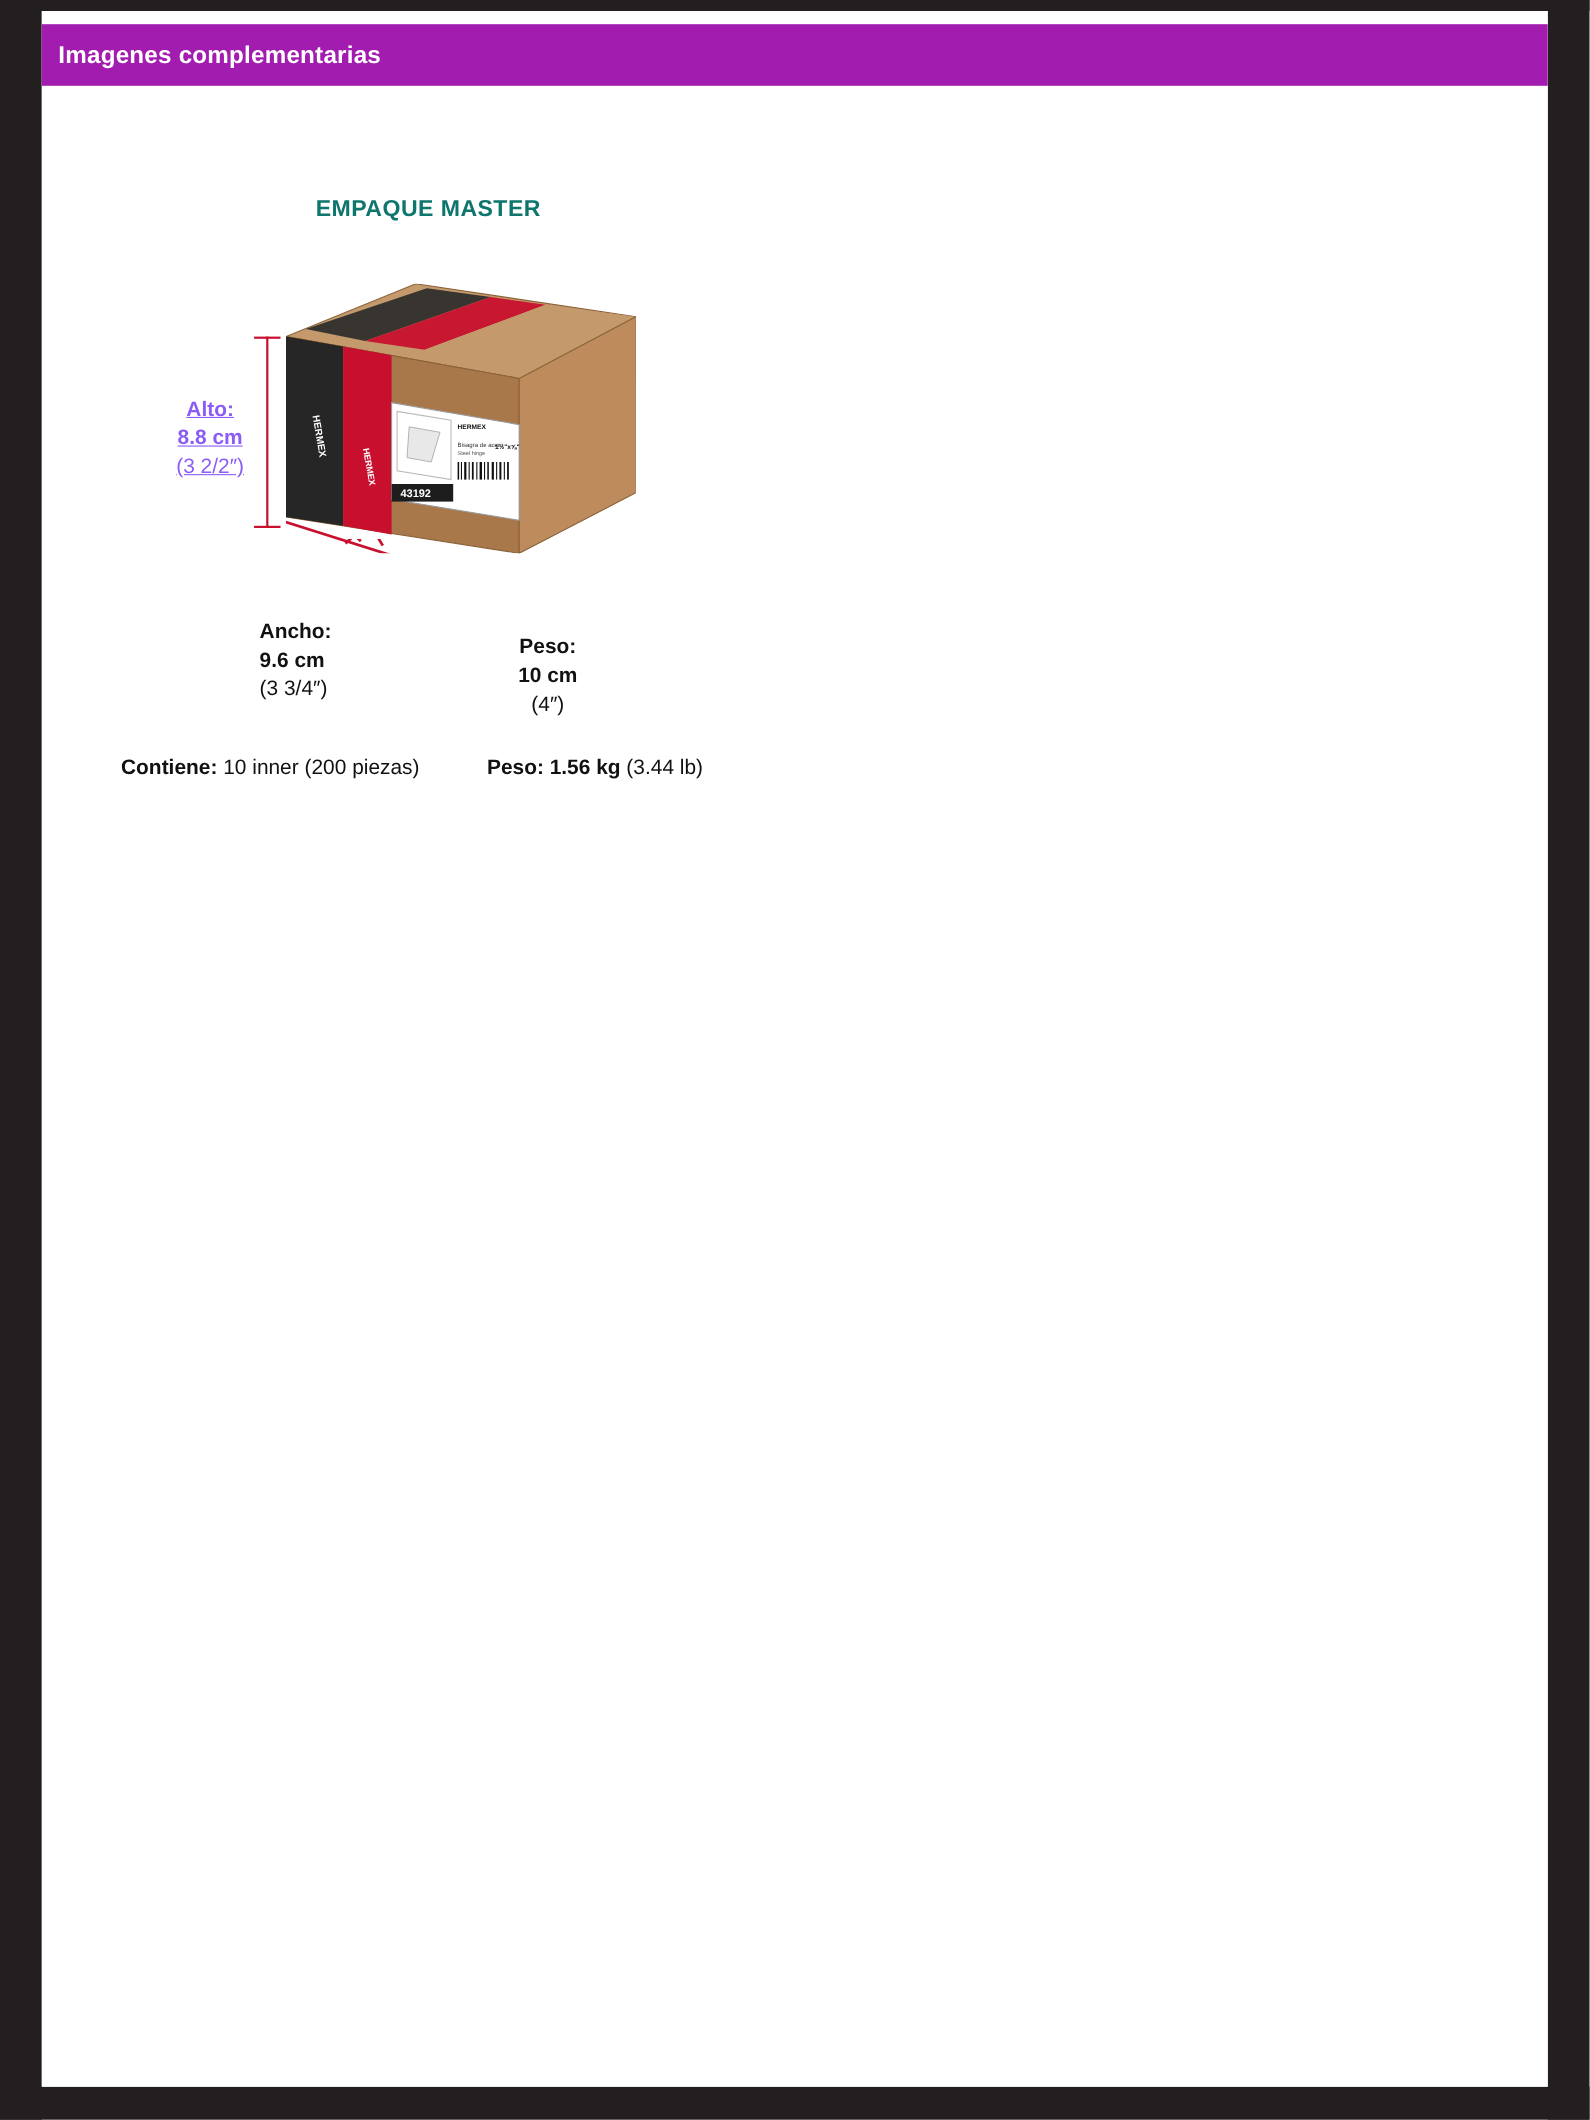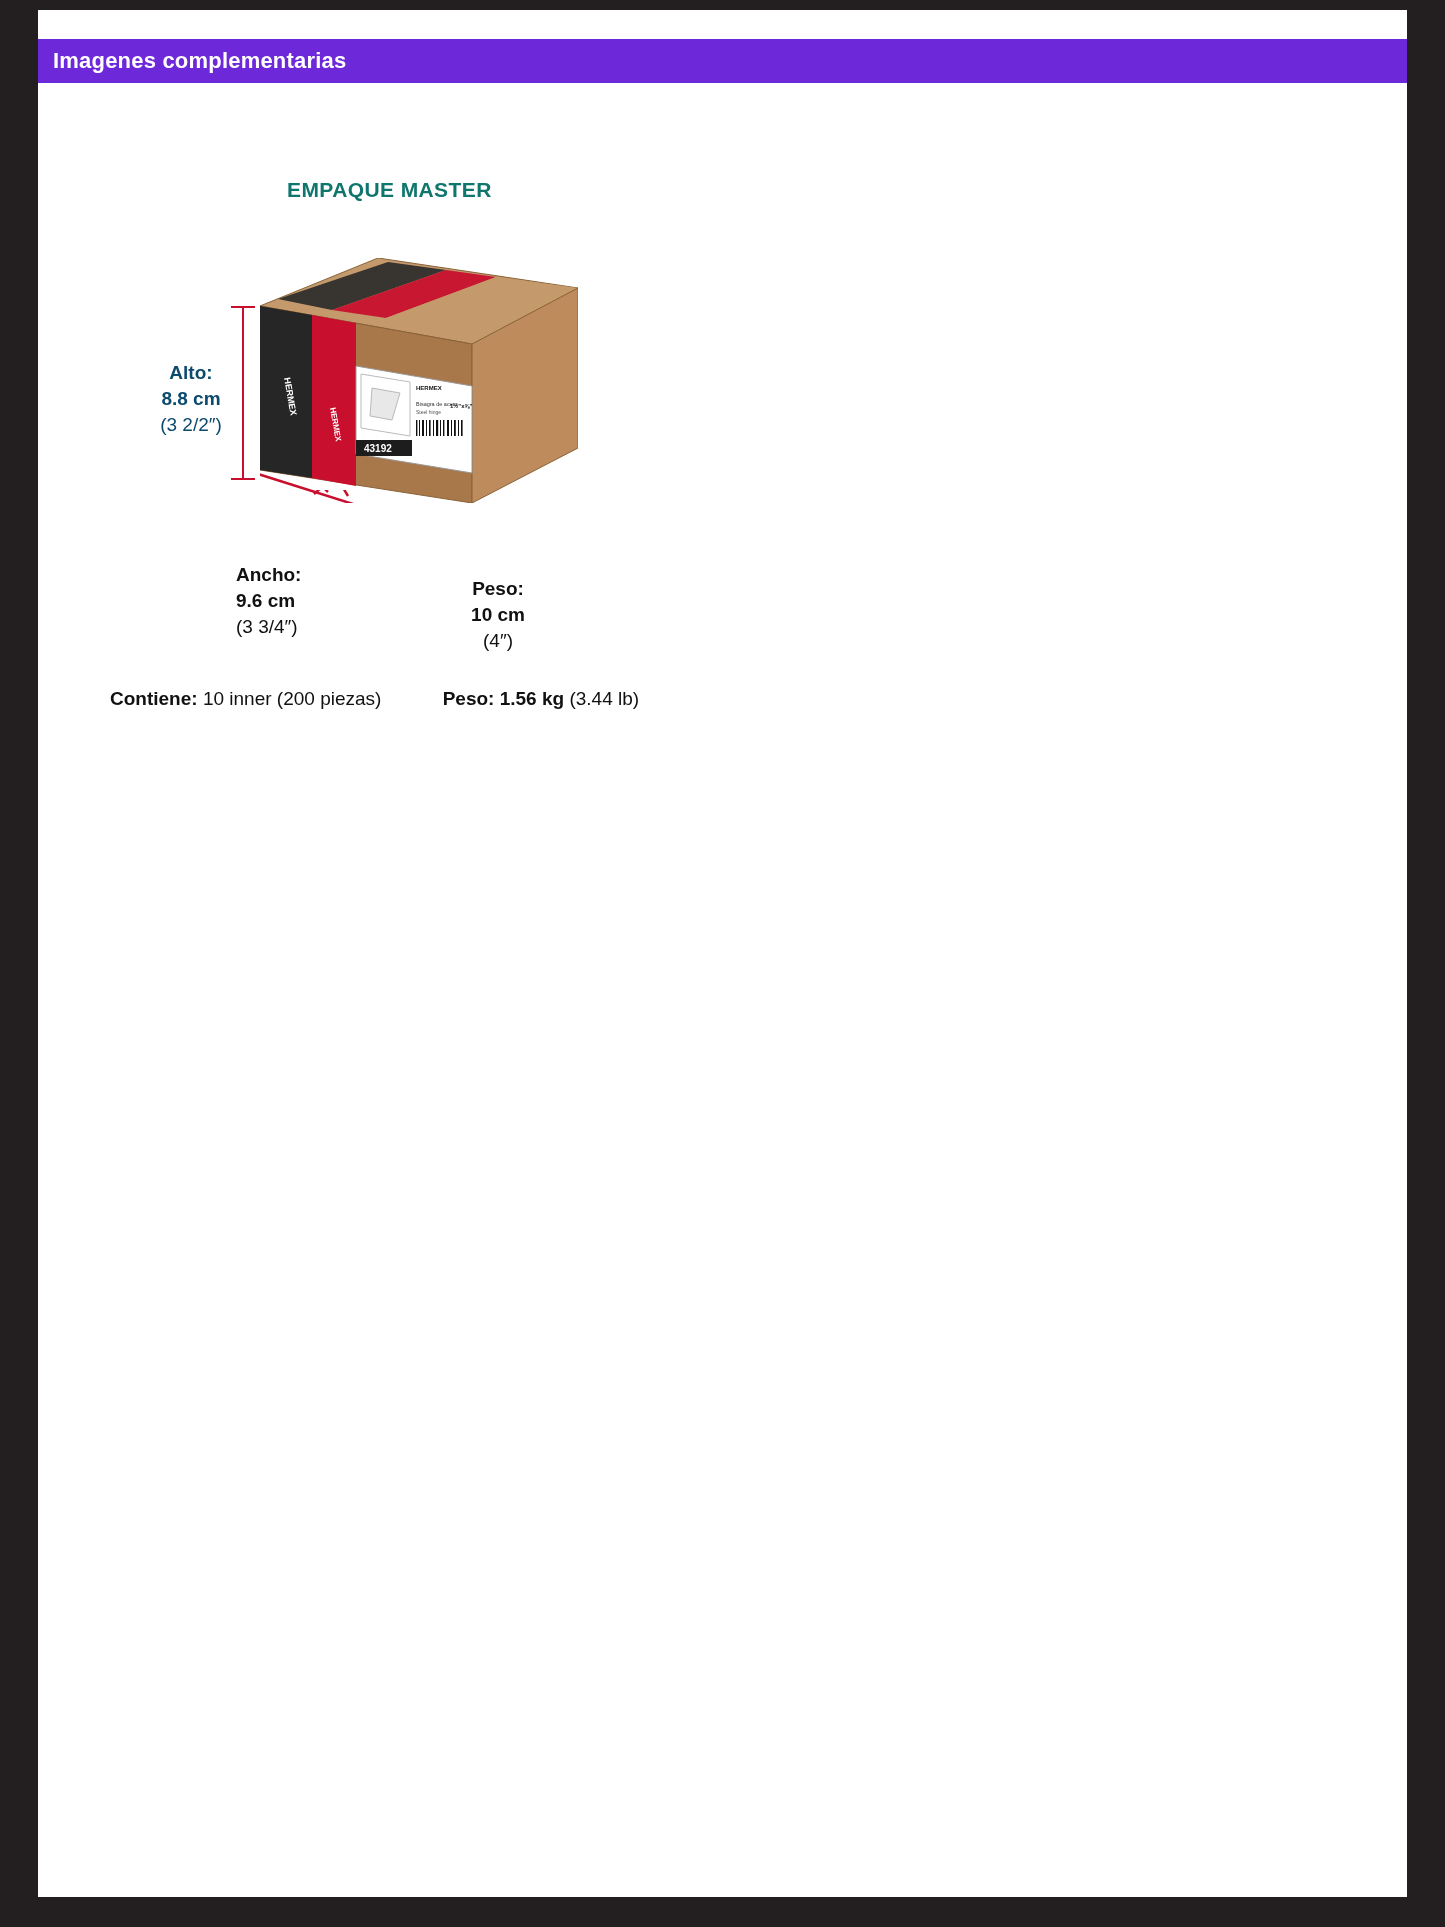--- a/index.html
+++ b/index.html
@@ -41,24 +41,24 @@
     top: 10px;
     right: 38px;
     bottom: 30px;
     background: #ffffff;
   }
 
   
   .section-header {
     position: absolute;
     left: 0;
-    top: 29px;
+    top: 12px;
     width: 1369px;
-    height: 44px;
-    background: #6d28d9;
+    height: 56px;
+    background: #a21caf;
     display: flex;
     align-items: center;
   }
   .section-header .title {
     color: #ffffff;
     font-size: 22px;
     font-weight: bold;
     letter-spacing: 0.2px;
     padding-left: 15px;
   }
@@ -113,21 +113,22 @@
   .measure-v::after  { bottom: 0; }
 
   .label-alto {
     position: absolute;
     left: 108px;
     top: 350px;
     width: 90px;
     text-align: center;
     font-size: 19px;
     line-height: 26px;
-    color: #0c4a6e;
+    color: #8b5cf6;
+    text-decoration: underline;
   }
   .label-ancho {
     position: absolute;
     left: 198px;
     top: 552px;
     width: 130px;
     text-align: left;
     font-size: 19px;
     line-height: 26px;
     color: #111111;

